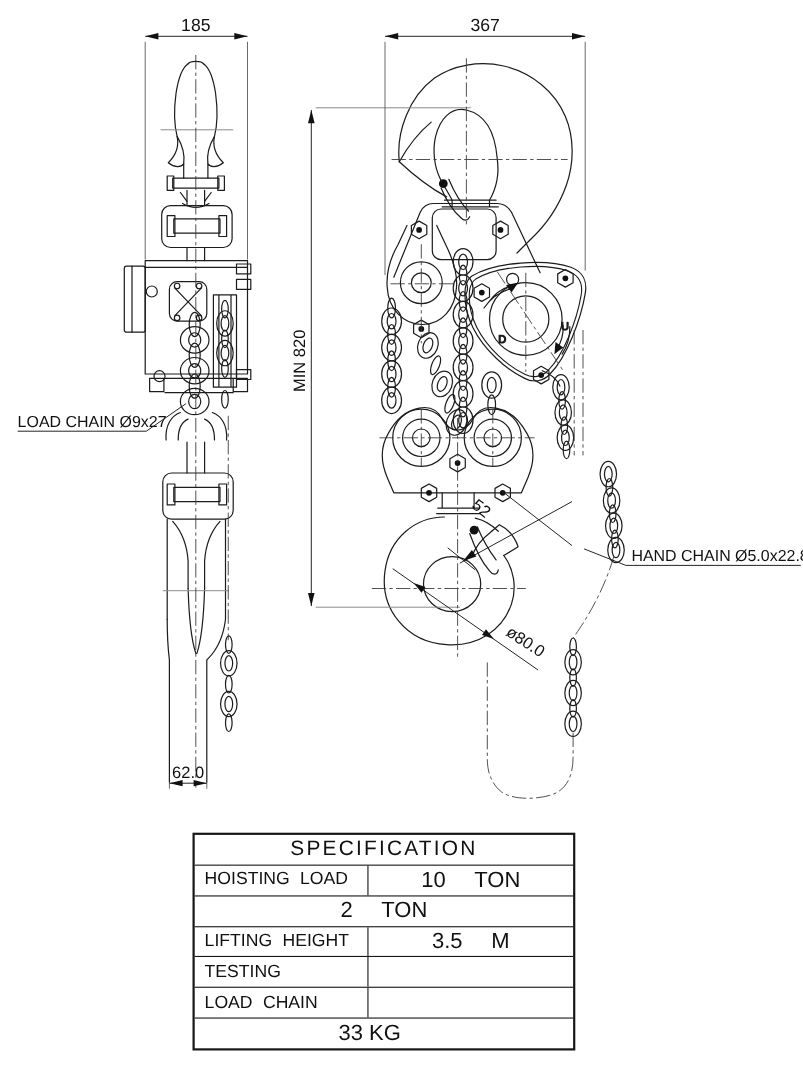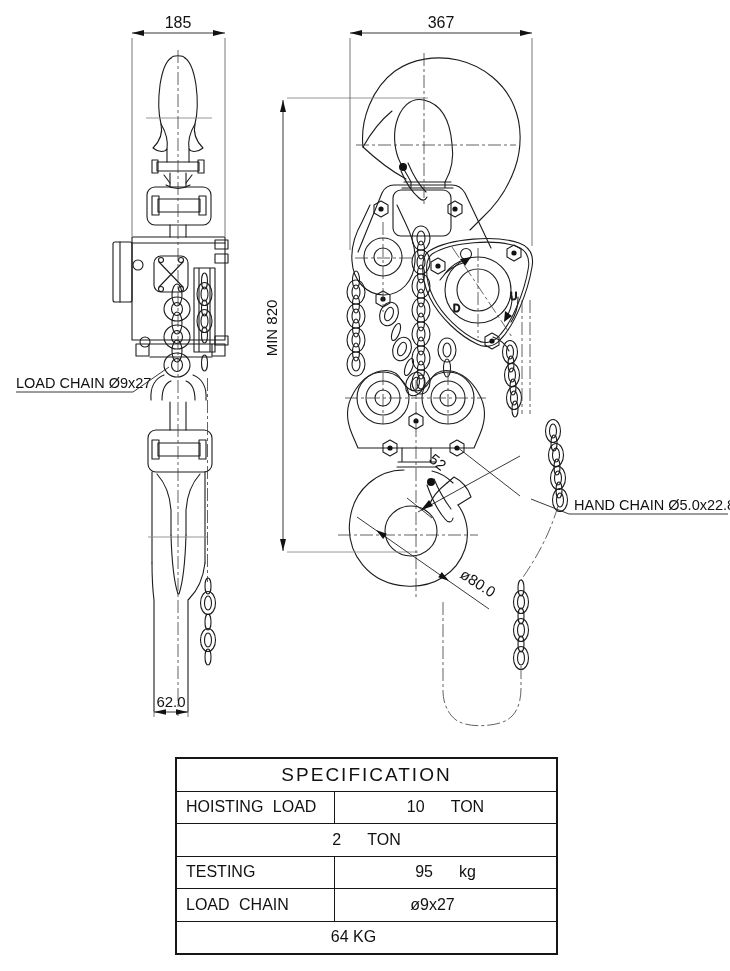--- a/index.html
+++ b/index.html
@@ -11,29 +11,29 @@
   svg .ext{stroke:#555;stroke-width:0.8;fill:none;}
   svg .cl{stroke:#3a3a3a;stroke-width:0.8;fill:none;stroke-dasharray:13 3 3 3;}
   svg .diml{stroke:#222;stroke-width:0.9;fill:none;}
   svg .ah{fill:#111;stroke:none;}
   svg text{fill:#111;}
   .dtxt{font-size:16px;}
   .dtxt2{font-size:15px;}
   .ctxt{font-size:14.5px;}
   .mark{font-size:10px;}
   
-  .spec{position:absolute;left:175px;top:757px;width:383px;height:198px;
+  .spec{position:absolute;left:175px;top:757px;width:348px;height:198px;
         border:2px solid #161616;box-sizing:border-box;display:flex;flex-direction:column;}
   .spec .trow{flex:1;display:flex;border-top:1.4px solid #161616;box-sizing:border-box;}
   .spec .title{flex:1;display:flex;align-items:center;justify-content:center;
         font-size:19px;letter-spacing:2px;}
   .spec .lcell{width:158px;border-right:1.4px solid #161616;box-sizing:border-box;
         display:flex;align-items:center;padding-left:9px;font-size:16px;word-spacing:5px;}
   .spec .vcell{flex:1;display:flex;align-items:center;justify-content:center;gap:26px;
-        font-size:16px;}
+        font-size:20px;}
 </style>
 </head>
 <body>
 
 <svg viewBox="0 0 730 745" width="730" height="745">
   <defs>
     <g id="clk">
         <ellipse rx="13" ry="12"></ellipse>
         <ellipse rx="5.5" ry="6.5"></ellipse>
       </g>
@@ -367,32 +367,31 @@
         <span>TON</span>
       </div>
   </div>
   <div class="trow">
     <div class="vcell">
         <span>2</span>
         <span>TON</span>
       </div>
   </div>
   <div class="trow">
+    <div class="lcell">LIFTING HEIGHT</div>
+    <div class="vcell">
+        <span>3.5</span>
+        <span>M</span>
+      </div>
+  </div>
+  <div class="trow">
     <div class="lcell">TESTING</div>
+  </div>
+  <div class="trow">
+    <div class="lcell">LOAD CHAIN</div>
+  </div>
+  <div class="trow">
     <div class="vcell">
-        <span>95</span>
-        <span>kg</span>
-      </div>
-  </div>
-  <div class="trow">
-    <div class="lcell">LOAD CHAIN</div>
-    <div class="vcell">
-        <span>ø9x27</span>
+        <span>33 KG</span>
         <span></span>
       </div>
   </div>
-  <div class="trow">
-    <div class="vcell">
-        <span>64 KG</span>
-        <span></span>
-      </div>
-  </div>
 </div>
 
 </body></html>

